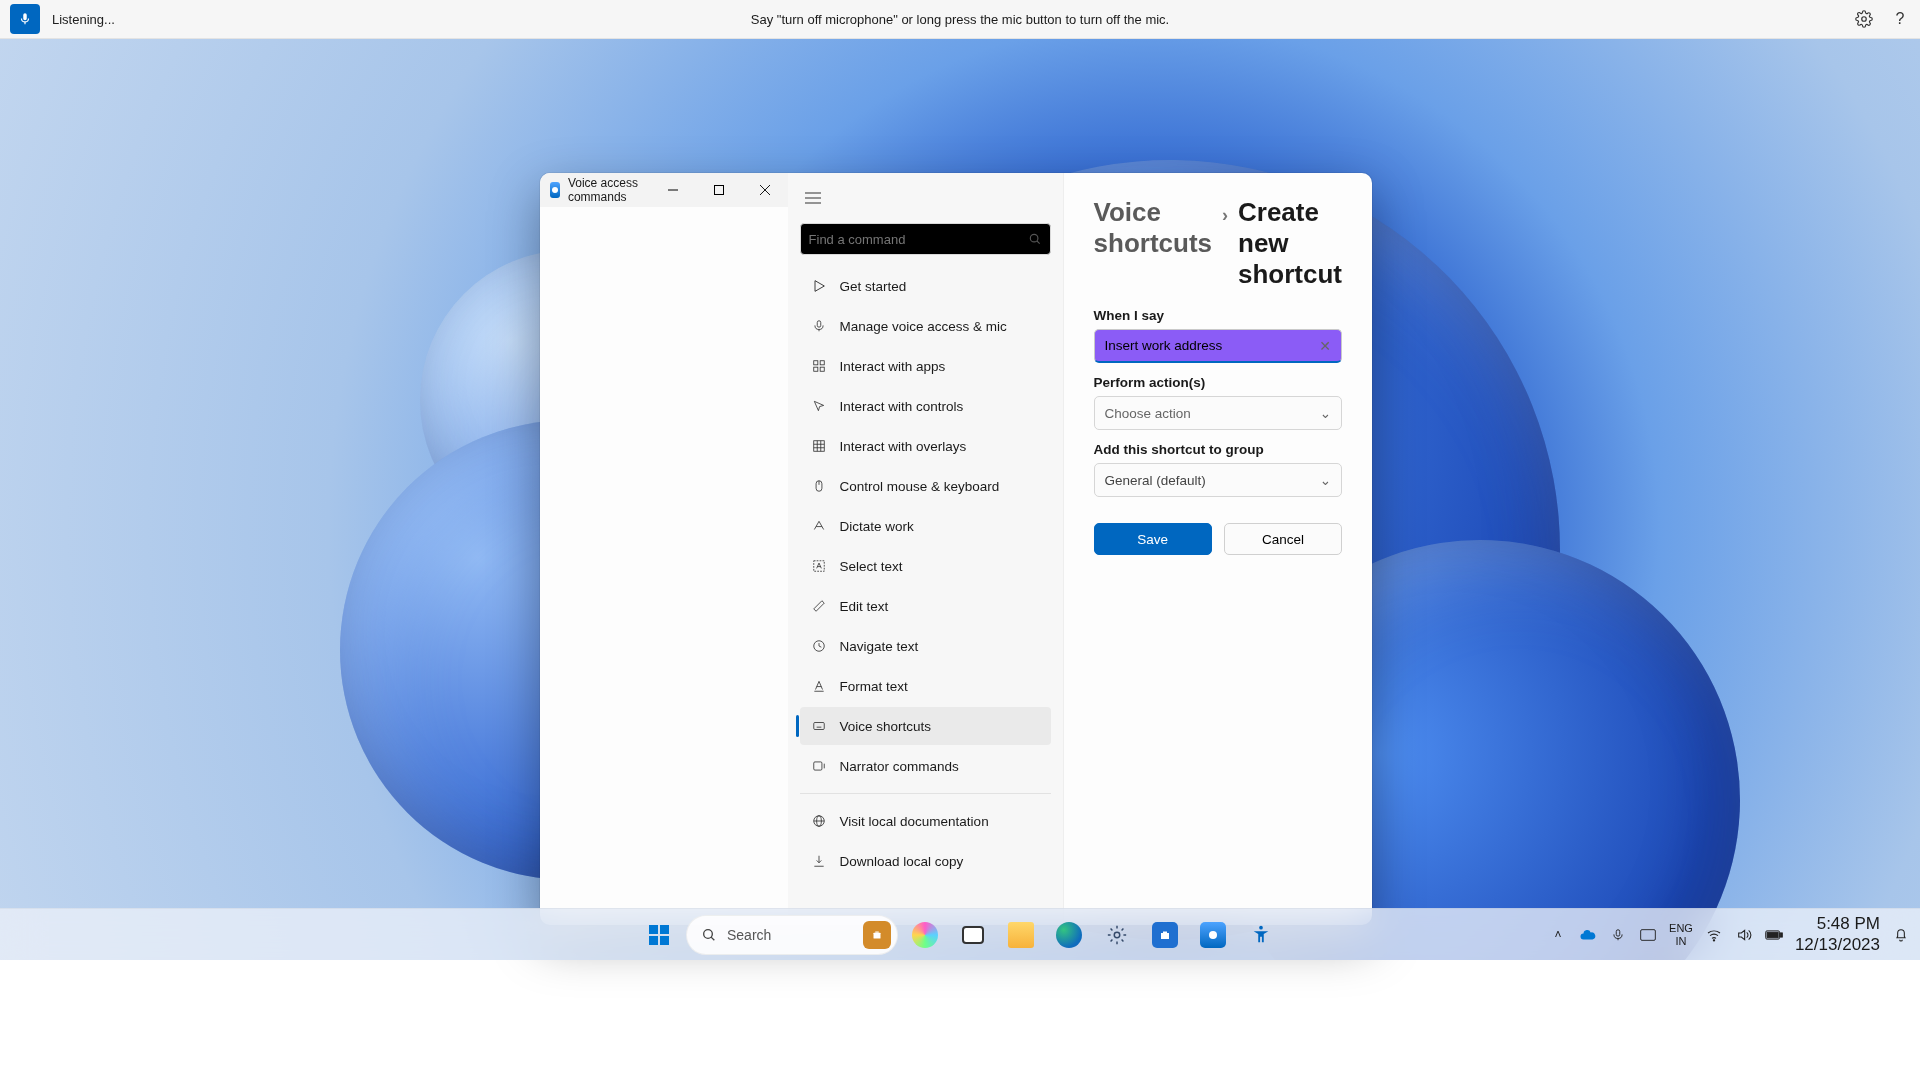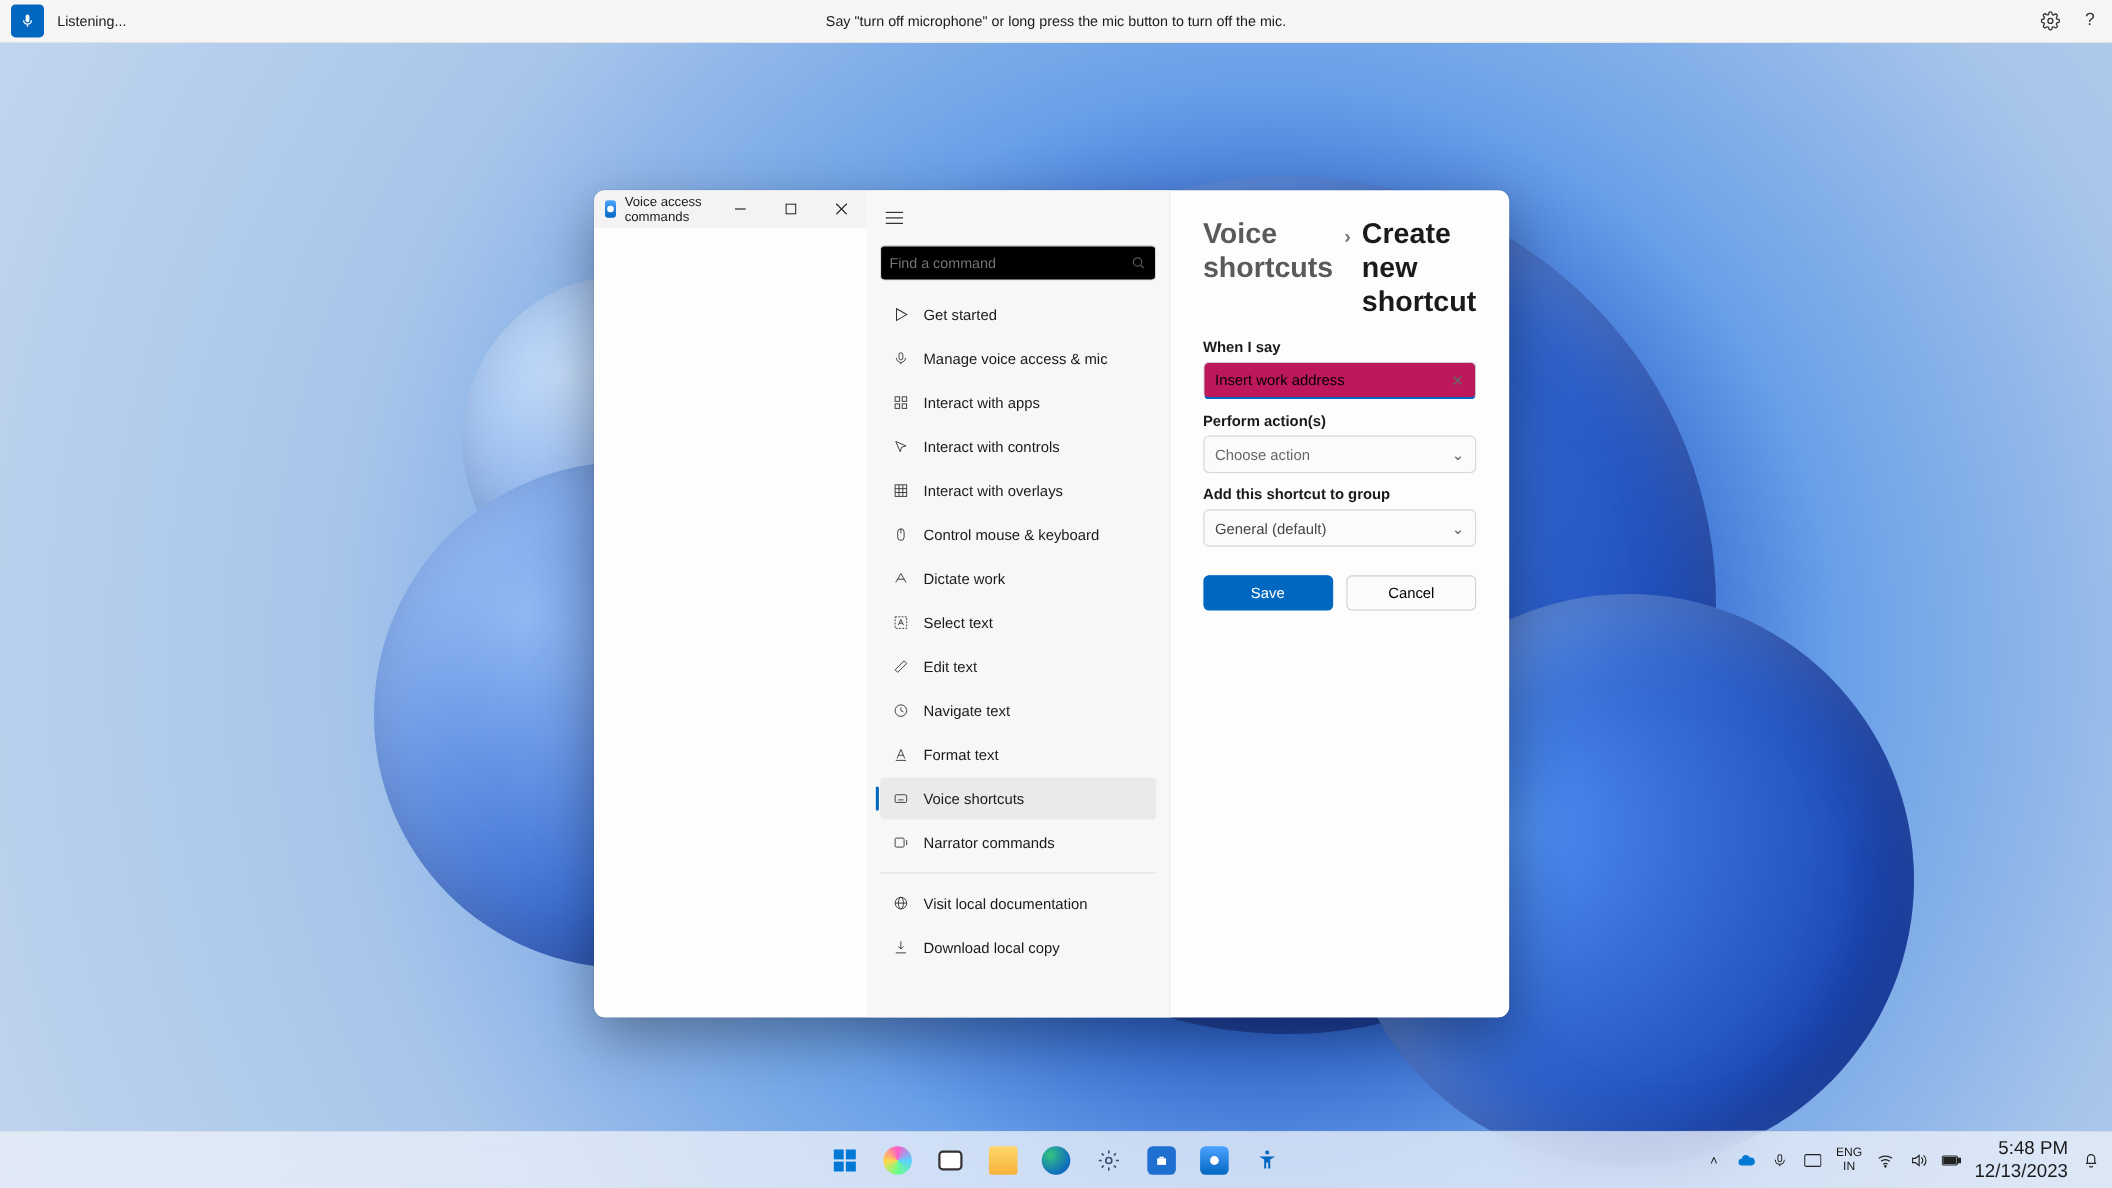--- a/index.html
+++ b/index.html
@@ -1,21 +1,21 @@
 <!DOCTYPE html>
 <html><head>
 <meta charset="utf-8">
 <style>
 * { margin: 0; padding: 0; box-sizing: border-box; font-family: "Segoe UI", sans-serif; }
 html, body { width: 1920px; height: 1080px; overflow: hidden; }
 
 
 .desktop {
   position: relative;
-  width: 1920px; height: 1080px;
+  width: 1920px; height: 960px;
   background: radial-gradient(circle at 60% 55%, #2a68d8 0%, #2a68d8 8%, #1b49b4 8%, #1e55c9 22%, #6aa0e8 40%, #a7c5ea 65%, #c2d6ef 100%);
 }
 .bloom { position:absolute; inset:0; overflow:hidden; }
 .petal {
   position:absolute; border-radius:50%;
   background: radial-gradient(circle at 35% 35%, #4d8df0, #1c48b6 70%);
   box-shadow: inset -20px -20px 60px rgba(0,0,40,.25), inset 30px 30px 80px rgba(200,230,255,.35);
 }
 .p1{ width:780px; height:780px; left:780px; top:160px; transform:rotate(12deg);}
 .p2{ width:460px; height:460px; left:340px; top:420px; background:radial-gradient(circle at 30% 30%,#8fb8f3,#2f63d1 70%);}
@@ -78,21 +78,21 @@
 
 
 .main{flex:1;padding:24px 30px;}
 .crumbs{display:flex;align-items:baseline;gap:10px;font-size:26px;font-weight:600;color:#1a1a1a;margin-bottom:18px;}
 .crumb-link{color:#5a5a5a;cursor:pointer;font-weight:600;}
 .chev{font-size:18px;color:#777;}
 .form-label{font-size:13.5px;font-weight:600;margin:12px 0 6px;color:#1a1a1a;}
 .text-field{position:relative;}
 .text-field input{
   width:100%;height:34px;border:1px solid #c9c9c9;border-bottom:2px solid #0067c0;border-radius:5px;
-  padding:0 30px 0 10px;font-size:13.5px;outline:none;background:#be185d;
+  padding:0 30px 0 10px;font-size:13.5px;outline:none;background:#8b5cf6;
 }
 .clear-x{position:absolute;right:8px;top:50%;transform:translateY(-50%);cursor:pointer;color:#666;font-size:14px;width:18px;height:18px;display:flex;align-items:center;justify-content:center;}
 .dropdown{
   width:100%;height:34px;border:1px solid #d6d6d6;border-radius:5px;background:#fbfbfb;
   display:flex;align-items:center;padding:0 10px;font-size:13.5px;color:#444;cursor:pointer;
 }
 .dropdown .chev-down{margin-left:auto;color:#666;}
 .form-buttons{display:flex;justify-content:space-between;gap:12px;margin-top:26px;}
 .btn{height:32px;width:118px;border-radius:5px;font-size:13.5px;cursor:pointer;display:flex;align-items:center;justify-content:center;border:1px solid #d0d0d0;background:#fbfbfb;}
 .btn.primary{background:#0067c0;border-color:#0067c0;color:#fff;}
@@ -383,20 +383,33 @@
   <div class="taskbar">
     <div class="tb-center">
       <div class="tb-item start">
         <div class="win-logo">
             <span></span>
             <span></span>
             <span></span>
             <span></span>
           </div>
       </div>
+      <div class="tb-search">
+        <svg width="16" height="16" viewBox="0 0 24 24" fill="none" stroke="#444" stroke-width="2">
+            <circle cx="10.5" cy="10.5" r="6.5"></circle>
+            <line x1="20" y1="20" x2="15.2" y2="15.2"></line>
+          </svg>
+        <span>Search</span>
+        <span class="brief">
+            <svg width="14" height="14" viewBox="0 0 24 24" fill="#fff">
+              <rect x="6" y="8" width="12" height="10" rx="1"></rect>
+              <path d="M9 8V6h6v2"></path>
+            </svg>
+          </span>
+      </div>
       <div class="tb-item">
           <div class="app-icon" style="background:conic-gradient(#ff5cc8,#5ad1ff,#6dff8a,#ffd64d,#ff5cc8);border-radius:50%"></div>
         </div>
       <div class="tb-item">
           <div class="app-icon" style="border:2px solid #333;border-radius:4px;background:#fff;width:22px;height:18px;position:relative"></div>
         </div>
       <div class="tb-item">
           <div class="app-icon" style="background:linear-gradient(#ffd76a,#f7b23b);border-radius:3px"></div>
         </div>
       <div class="tb-item">

